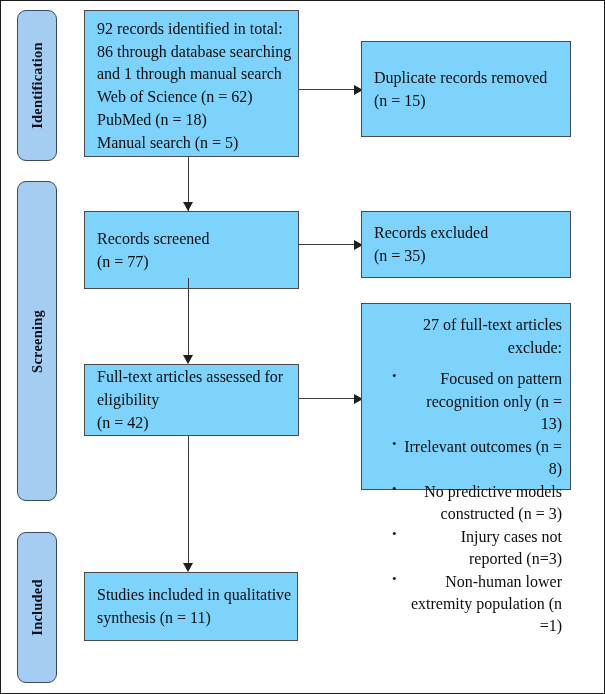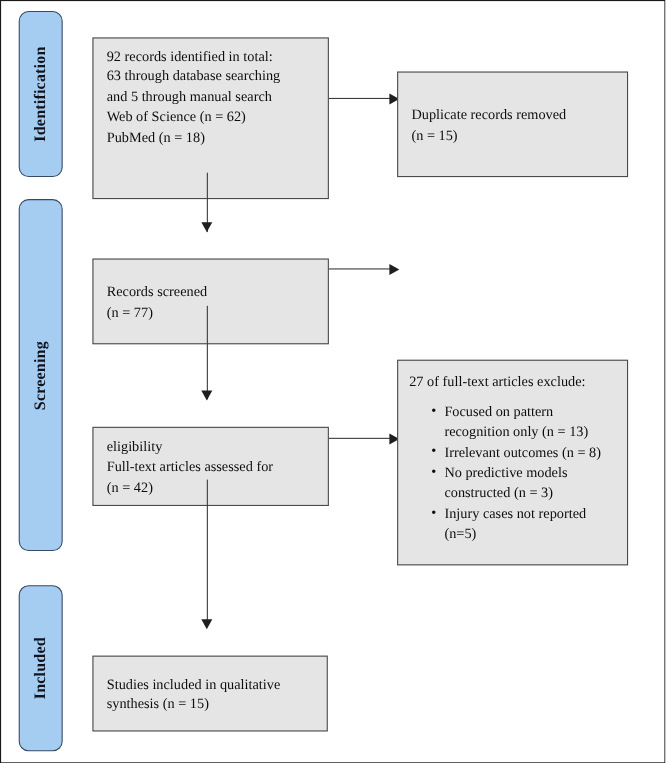--- a/index.html
+++ b/index.html
@@ -39,29 +39,28 @@
     font-weight: bold;
     font-size: 14.5px;
     color: #10131c;
     letter-spacing: 0.2px;
     font-family: "Liberation Serif", "DejaVu Serif", serif;
   }
 
   
   .flow-box {
     position: absolute;
-    background: #e5e5e5;
+    background: #7dd3fc;
     border: 1.2px solid #4a4a4a;
     box-sizing: border-box;
     padding: 7px 10px 6px 12px;
-    font-size: 13px;
+    font-size: 16px;
     line-height: 1.42;
     color: #0d0d0d;
     font-family: "Liberation Serif", "DejaVu Serif", serif;
-    margin-top: 24px;
   }
   .flow-box .box-line {
     display: block;
     white-space: pre;
   }
   .flow-box.vcenter {
     display: flex;
     flex-direction: column;
     justify-content: center;
   }
@@ -131,24 +130,25 @@
   <div class="stage-pill" style="left:16px; top:180px; width:40px; height:320px;">
     <span class="stage-label">Screening</span>
   </div>
 
   <div class="stage-pill" style="left:16px; top:531px; width:40px; height:151px;">
     <span class="stage-label">Included</span>
   </div>
 
   <div class="flow-box" style="left:83px; top:9px; width:215px; height:147px;">
     <span class="box-line">92 records identified in total:</span>
-    <span class="box-line">63 through database searching</span>
-    <span class="box-line">and 5 through manual search</span>
+    <span class="box-line">86 through database searching</span>
+    <span class="box-line">and 1 through manual search</span>
     <span class="box-line">Web of Science (n = 62)</span>
     <span class="box-line">PubMed (n = 18)</span>
+    <span class="box-line">Manual search (n = 5)</span>
   </div>
 
   <div class="conn-h" style="left:298px; top:88px; width:56px;"></div>
   <div class="arrow-right" style="left:353px; top:83.5px;"></div>
 
   <div class="flow-box vcenter" style="left:360px; top:40px; width:210px; height:96px;">
     <span class="box-line">Duplicate records removed</span>
     <span class="box-line">(n = 15)</span>
   </div>
 
@@ -156,44 +156,49 @@
   <div class="arrow-down" style="left:182px; top:201px;"></div>
 
   <div class="flow-box vcenter" style="left:83px; top:210px; width:215px; height:78px;">
     <span class="box-line">Records screened</span>
     <span class="box-line">(n = 77)</span>
   </div>
 
   <div class="conn-h" style="left:298px; top:243px; width:56px;"></div>
   <div class="arrow-right" style="left:353px; top:238.5px;"></div>
 
+  <div class="flow-box vcenter" style="left:360px; top:210px; width:210px; height:67px;">
+    <span class="box-line">Records excluded</span>
+    <span class="box-line">(n = 35)</span>
+  </div>
 
   <div class="conn-v" style="left:187px; top:277px; width:1.3px; height:85px;"></div>
   <div class="arrow-down" style="left:182px; top:354px;"></div>
 
   <div class="flow-box vcenter" style="left:83px; top:363px; width:215px; height:72px;">
+    <span class="box-line">Full-text articles assessed for</span>
     <span class="box-line">eligibility</span>
-    <span class="box-line">Full-text articles assessed for</span>
     <span class="box-line">(n = 42)</span>
   </div>
 
   <div class="conn-h" style="left:298px; top:397px; width:56px;"></div>
   <div class="arrow-right" style="left:353px; top:392.5px;"></div>
 
-  <div class="flow-box" style="left:360px; top:302px; width:210px; height:187px; padding:10px 8px 8px 10px;">
+  <div class="flow-box" style="left:360px; top:302px; width:210px; height:187px; padding:10px 8px 8px 10px;text-align:right;">
     <span class="excl-heading">27 of full-text articles exclude:</span>
     <ul class="excl-list">
       <li>Focused on pattern recognition only (n = 13)</li>
       <li>Irrelevant outcomes (n = 8)</li>
       <li>No predictive models constructed (n = 3)</li>
-      <li>Injury cases not reported (n=5)</li>
+      <li>Injury cases not reported (n=3)</li>
+      <li>Non-human lower extremity population (n =1)</li>
     </ul>
   </div>
 
   <div class="conn-v" style="left:187px; top:435px; width:1.3px; height:128px;"></div>
   <div class="arrow-down" style="left:182px; top:562px;"></div>
 
   <div class="flow-box vcenter" style="left:83px; top:571px; width:214px; height:69px;">
     <span class="box-line">Studies included in qualitative</span>
-    <span class="box-line">synthesis (n = 15)</span>
+    <span class="box-line">synthesis (n = 11)</span>
   </div>
 
 </div>
 
 </body></html>

